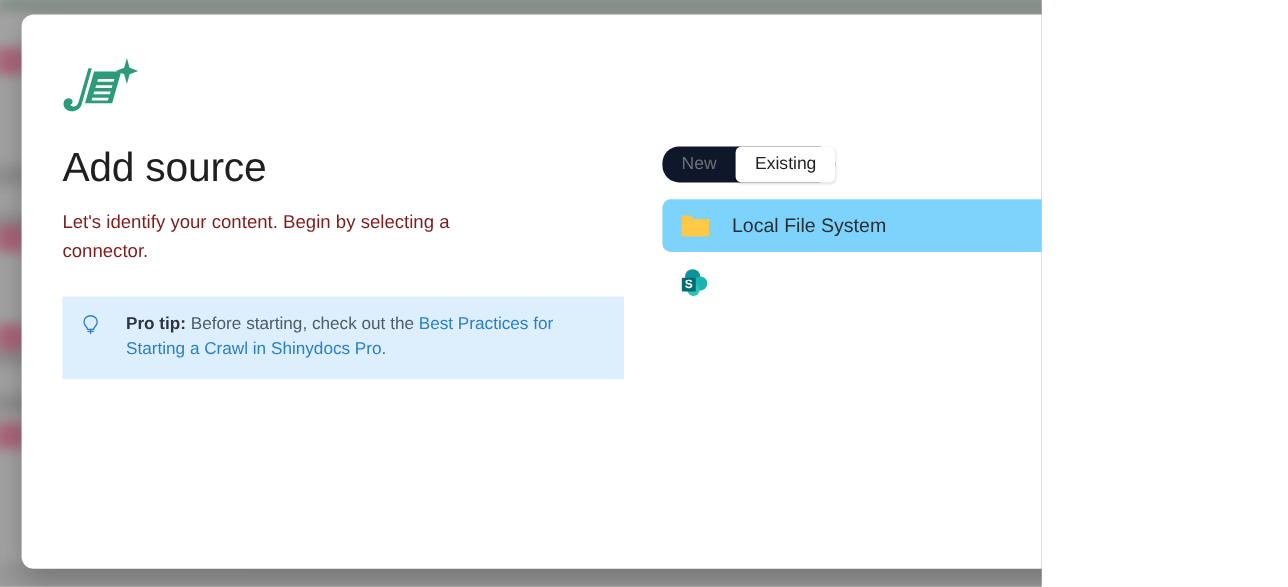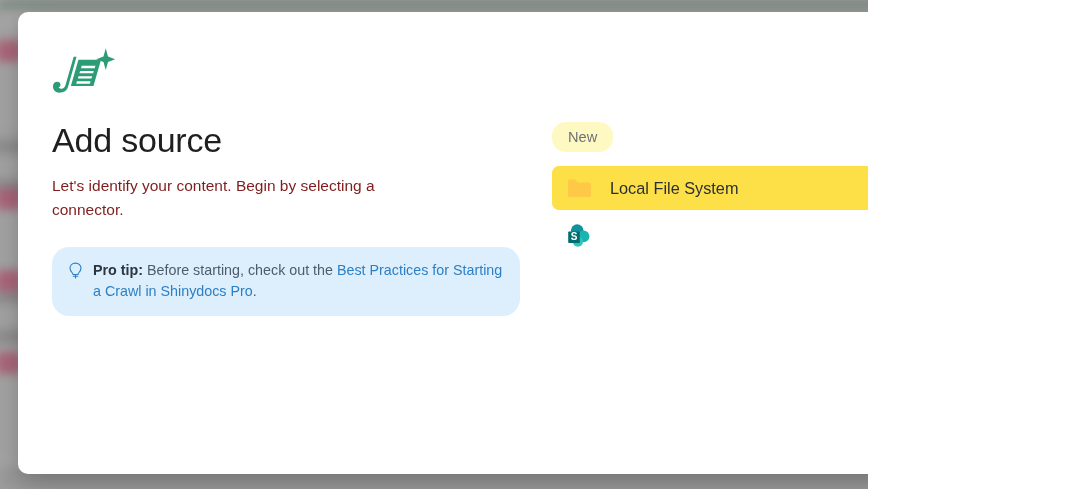--- a/index.html
+++ b/index.html
@@ -116,24 +116,24 @@
     font-size: 15.5px;
     line-height: 24px;
     color: #7f1d1d;
     max-width: 372px;
   }
 
   .protip {
     margin-top: 25px;
     width: 468px;
     background: #ddeffc;
-    border-radius: 17px;
+    border-radius: 1px;
     padding: 13px 16px 14px 16px;
     display: flex;
-    gap: 10px;
+    gap: 22px;
     align-items: flex-start;
   }
   .protip-icon { flex: 0 0 auto; margin-top: 2px; }
   .protip-text {
     font-size: 14.3px;
     line-height: 21px;
     color: #4d5b6b;
   }
   .protip-text b { color: #2c3642; font-weight: 700; }
   .protip-link {
@@ -145,21 +145,21 @@
   
   .right-col {
     position: absolute;
     left: 534px;
     top: 110px;
     width: 470px;
   }
 
   .segmented {
     display: inline-flex;
-    background: #fef9c3;
+    background: #0f172a;
     border-radius: 14px;
     padding: 0;
     gap: 0;
   }
   .seg-item {
     font-size: 14.6px;
     line-height: 20px;
     padding: 5px 16px;
     border-radius: 5px;
     color: #6d7176;
@@ -176,21 +176,21 @@
 
   .conn-row {
     display: flex;
     align-items: center;
     height: 44px;
     padding: 0 26px 0 10px;
     border-radius: 7px;
     cursor: pointer;
     margin-bottom: 4px;
   }
-  .conn-row.selected { background: #fde047; }
+  .conn-row.selected { background: #7dd3fc; }
 
   .conn-icon {
     flex: 0 0 34px;
     width: 34px;
     height: 26px;
     display: flex;
     align-items: center;
     justify-content: center;
   }
   .conn-label {
@@ -281,20 +281,21 @@
           </svg>
         </span>
         <span class="protip-text"><b>Pro tip:</b><span> Before starting, check out the </span><a class="protip-link">Best Practices for Starting a Crawl in Shinydocs Pro</a><span>.</span></span>
       </div>
     </div>
 
     <div class="right-col">
 
       <div class="segmented">
         <div class="seg-item">New</div>
+        <div class="seg-item active">Existing</div>
       </div>
 
       <div class="conn-list">
 
         <div class="conn-row selected">
           <span class="conn-icon">
             <svg width="25" height="21" viewBox="0 0 25 21" aria-hidden="true">
               <path d="M1 3.2 A1.6 1.6 0 0 1 2.6 1.6 L8.4 1.6 L10.4 4.4 L22.4 4.4
                        A1.6 1.6 0 0 1 24 6 L24 17.4 A1.6 1.6 0 0 1 22.4 19 L2.6 19
                        A1.6 1.6 0 0 1 1 17.4 Z" fill="#ffc846"></path>

